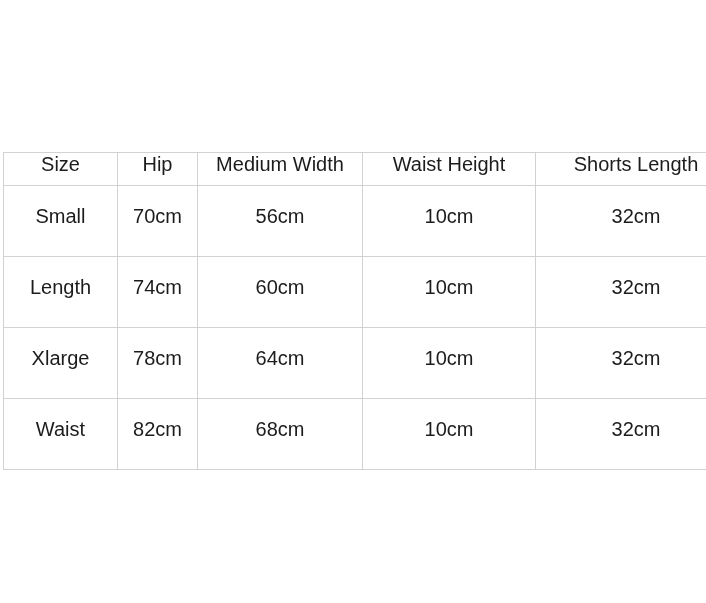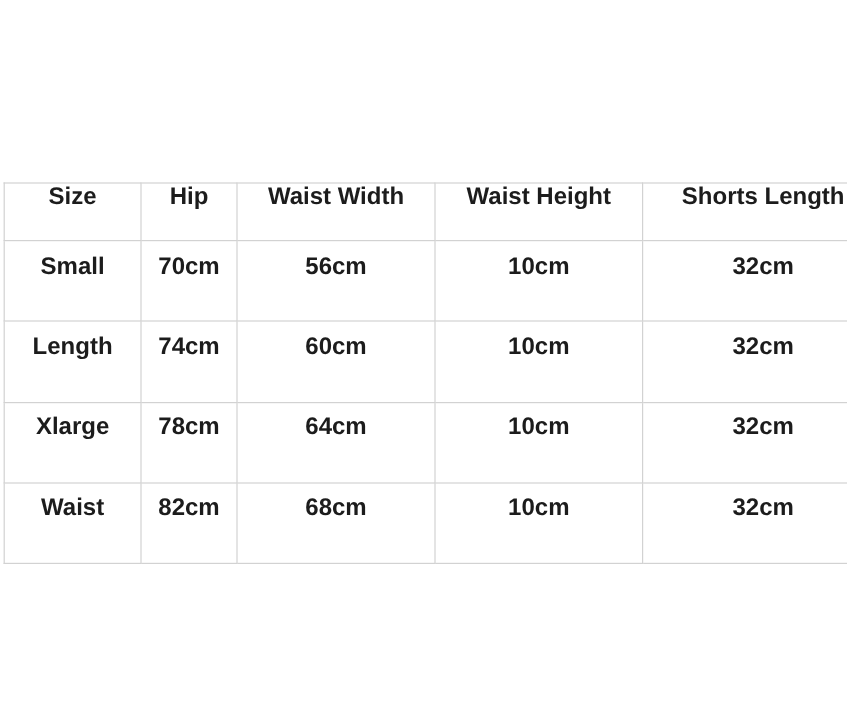--- a/index.html
+++ b/index.html
@@ -22,44 +22,44 @@
     height: 318px;
     border-collapse: collapse;
     table-layout: fixed;
     background: #ffffff;
   }
   table.size-chart th,
   table.size-chart td {
     border: 1px solid #d2d2d2;
     text-align: center;
     vertical-align: middle;
-    padding: 0 0 24px 0;      
+    padding: 0 0 9px 0;      
     font-size: 20px;
-    font-weight: bold;
+    font-weight: normal;
     color: #1c1c1c;
     white-space: nowrap;
     overflow: hidden;
   }
 </style>
 </head>
 <body>
 
 <table class="size-chart">
   <colgroup>
     <col style="width:114px">
     <col style="width:80px">
     <col style="width:165px">
     <col style="width:173px">
     <col style="width:201px">
   </colgroup>
   <thead>
     <tr>
       <th>Size</th>
       <th>Hip</th>
-      <th>Waist Width</th>
+      <th>Medium Width</th>
       <th>Waist Height</th>
       <th>Shorts Length</th>
     </tr>
   </thead>
   <tbody>
     <tr>
       <td>Small</td>
       <td>70cm</td>
       <td>56cm</td>
       <td>10cm</td>

